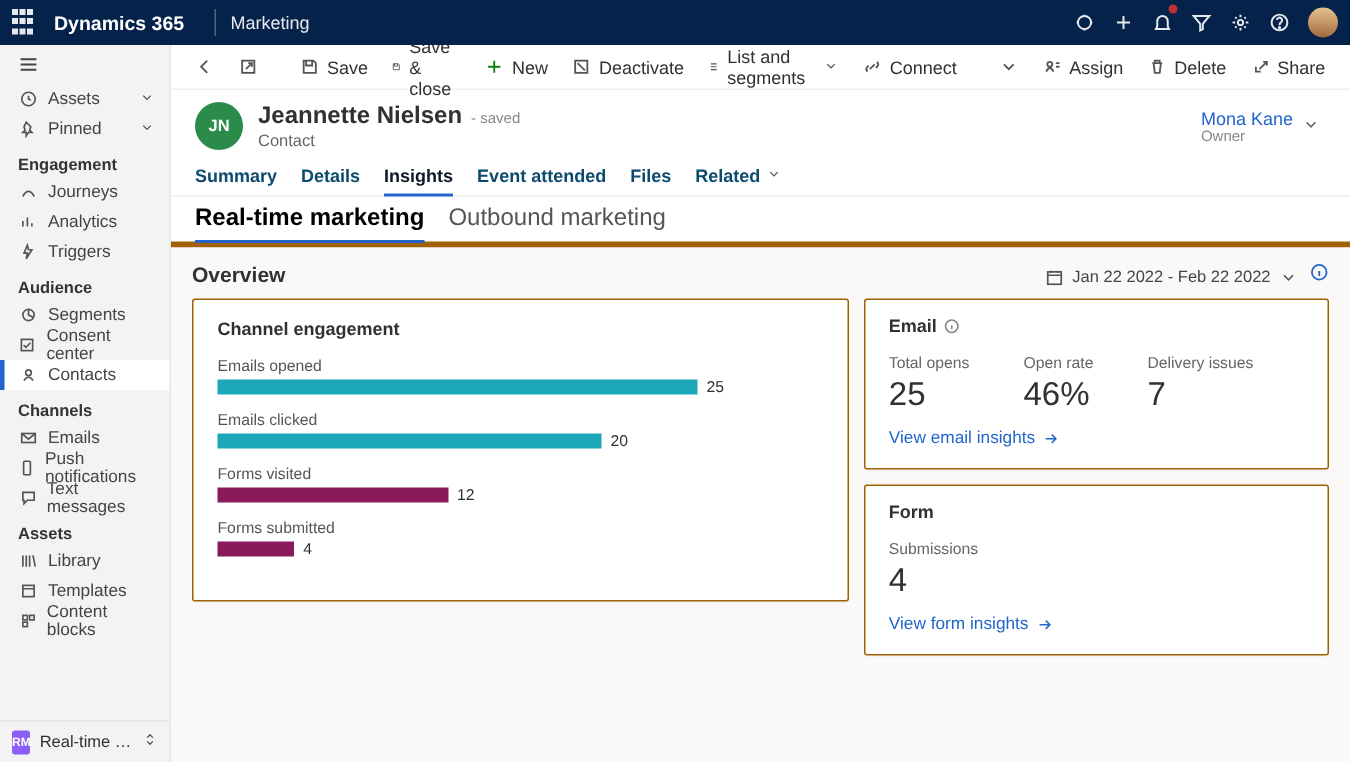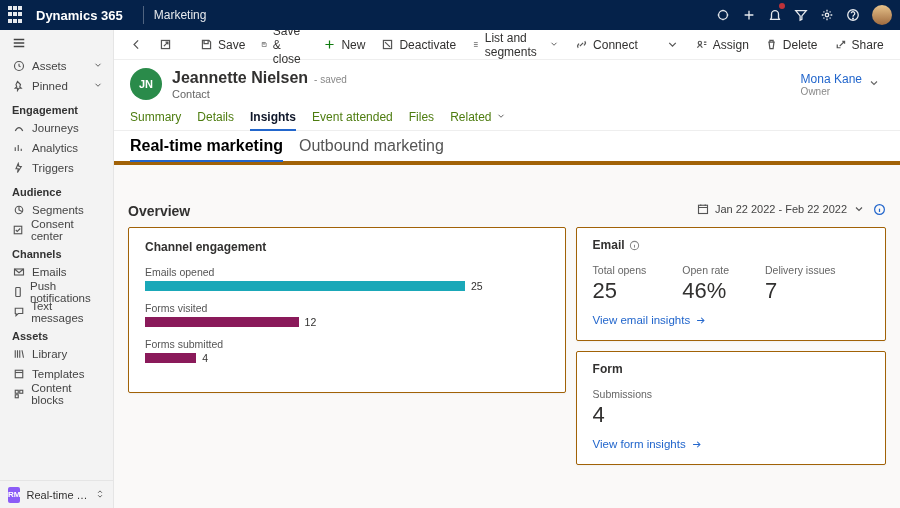--- a/index.html
+++ b/index.html
@@ -56,33 +56,33 @@
 .rechead .name { font-size: 16px; font-weight: 600; }
 .rechead .saved { font-size: 10px; color: #888; }
 .rechead .sub { font-size: 11px; color: #666; margin-top: 1px; }
 .rechead .owner { margin-left: auto; text-align: left; display: flex; align-items: center; gap: 6px; padding-right: 4px; }
 .rechead .owner .own-name { color: #2266cc; font-size: 12px; }
 .rechead .owner .own-sub { font-size: 10px; color: #888; }
 .rechead .owner .chv svg { width: 12px; height:12px; stroke:#666; fill:none; stroke-width:1.5; }
 
 
 .tabs { display: flex; gap: 16px; padding: 0 16px; border-bottom: 1px solid #eee; font-size: 12px; }
-.tab { padding: 6px 0 6px 0; cursor: pointer; color: #4d7c0f; position: relative; display:flex; align-items:center; gap:4px; }
+.tab { padding: 6px 0 6px 0; cursor: pointer; color: #0c4a6e; position: relative; display:flex; align-items:center; gap:4px;font-weight:bold; }
 .tab.active { color: #0f172a; font-weight: 600; }
 .tab.active::after { content:""; position:absolute; left:0; right:0; bottom:-1px; height:2px; background:#2266cc; }
 .tab .chv svg {width:10px;height:10px;stroke:#555;fill:none;stroke-width:1.5;}
 
 .subtabs { display: flex; gap: 16px; padding: 0 16px; border-bottom: 4px solid #a16207; font-size: 16px; }
 .subtab { padding: 6px 0; cursor: pointer; color: #555; position: relative; }
 .subtab.active { color:#000; font-weight:600; }
 .subtab.active::after { content:""; position:absolute; left:0; right:0; bottom:-1px; height:2px; background:#2266cc; }
 
 
 .body { flex:1; overflow:auto; background:#faf9f8; padding: 10px 14px; }
-.ovhead { display:flex; align-items:flex-start; margin-bottom:8px;margin-top:28px; }
+.ovhead { display:flex; align-items:flex-end; margin-bottom:8px; }
 .ovhead h3 { font-size:14px; font-weight:600; }
 .ovhead .range { margin-left:auto; display:flex; align-items:center; gap:6px; font-size:11px; color:#444; }
 .ovhead .range svg { width:12px;height:12px; stroke:#555; fill:none; stroke-width:1.5; }
 .ovhead .info svg { width:13px;height:13px; stroke:#2266cc; fill:none; stroke-width:1.5; }
 
 .cards { display:flex; gap:10px; align-items:flex-start; }
 .card { background:#fff; border:1px solid #a16207; border-radius:2px; box-shadow: 0 1px 2px rgba(0,0,0,0.04); }
 .card.left { flex: 1.3; padding: 12px 16px 18px 16px; }
 .rightcol { flex: 1; display:flex; flex-direction:column; gap:10px; }
 .card.right { padding: 10px 16px 14px 16px; }
@@ -233,20 +233,29 @@
       </div>
     <div class="navitem row">
         <span class="ico">
           <svg viewBox="0 0 16 16">
             <rect x="3" y="3" width="10" height="10"></rect>
             <path d="M5 8l2 2 4-4"></path>
           </svg>
         </span>
         <span>Consent center</span>
       </div>
+    <div class="navitem row active">
+        <span class="ico">
+          <svg viewBox="0 0 16 16">
+            <circle cx="8" cy="6" r="2.5"></circle>
+            <path d="M4 13c1-2 2-3 4-3s3 1 4 3"></path>
+          </svg>
+        </span>
+        <span>Contacts</span>
+      </div>
 
     <div class="navhead">Channels</div>
     <div class="navitem row">
         <span class="ico">
           <svg viewBox="0 0 16 16">
             <rect x="2" y="4" width="12" height="8"></rect>
             <path d="M2 4l6 5 6-5"></path>
           </svg>
         </span>
         <span>Emails</span>
@@ -466,20 +475,27 @@
       <div class="cards">
 
         <div class="card left">
           <h4>Channel engagement</h4>
           <div id="chart">
               <div class="barrow">
                 <div class="barlabel">Emails opened</div>
                 <div class="barline">
                   <div class="bar teal" style="width: 320px;"></div>
                   <div class="barval">25</div>
+                </div>
+              </div>
+              <div class="barrow">
+                <div class="barlabel">Emails clicked</div>
+                <div class="barline">
+                  <div class="bar teal" style="width: 256px;"></div>
+                  <div class="barval">20</div>
                 </div>
               </div>
               <div class="barrow">
                 <div class="barlabel">Forms visited</div>
                 <div class="barline">
                   <div class="bar mag" style="width: 153.6px;"></div>
                   <div class="barval">12</div>
                 </div>
               </div>
               <div class="barrow">

